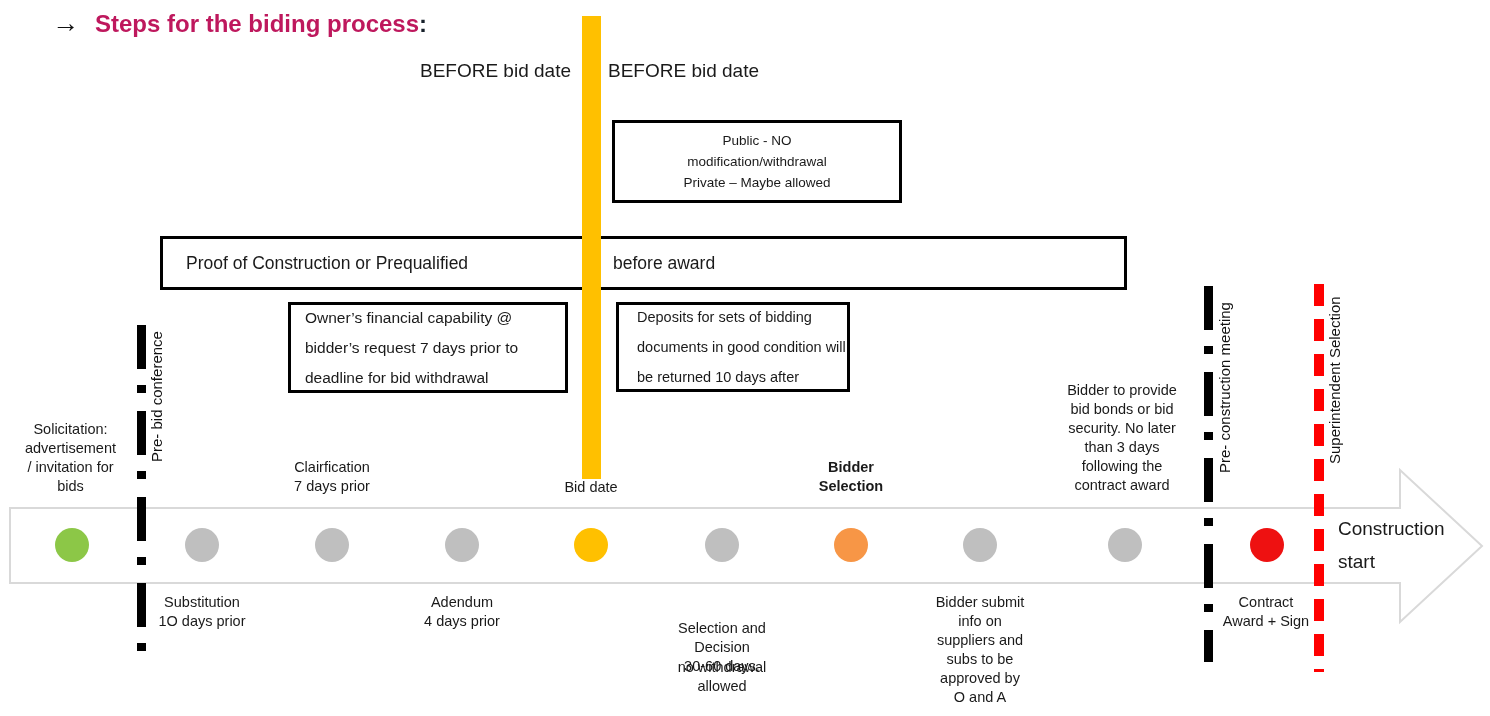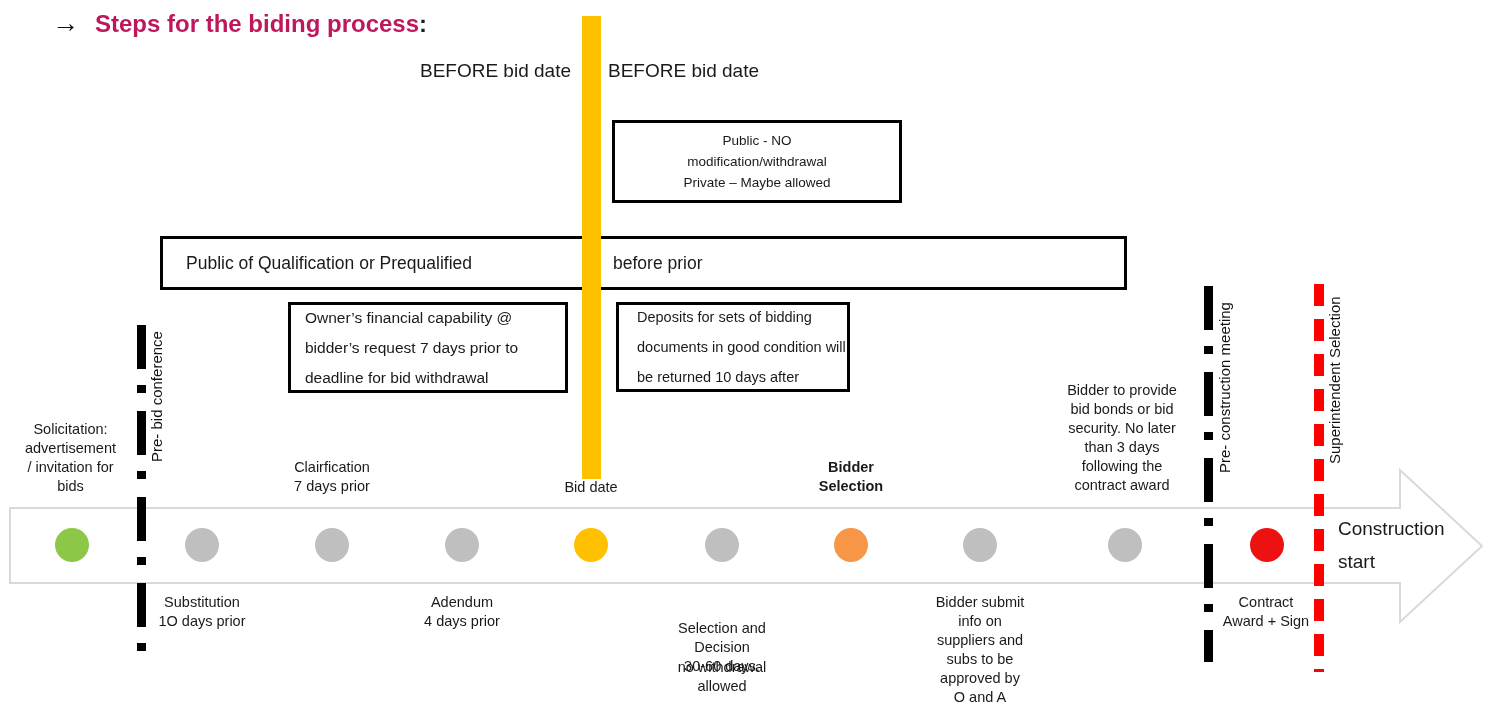--- a/index.html
+++ b/index.html
@@ -96,22 +96,22 @@
   <div class="abs phase phase-after">BEFORE bid date</div>
 
 
   <div class="abs box box-public">
     <span class="ml ctr">Public - NO
 modification/withdrawal
 Private – Maybe allowed</span>
   </div>
 
   <div class="abs box box-proof">
-    <span class="left-span">Public of Qualification or Prequalified</span>
-    <span class="right-span">before prior</span>
+    <span class="left-span">Proof of Construction or Prequalified</span>
+    <span class="right-span">before award</span>
   </div>
 
   <div class="abs box box-owner">
     <span class="ml">Owner’s financial capability @
 bidder’s request 7 days prior to
 deadline for bid withdrawal</span>
   </div>
 
   <div class="abs box box-deposits">
     <span class="ml">Deposits for sets of bidding

